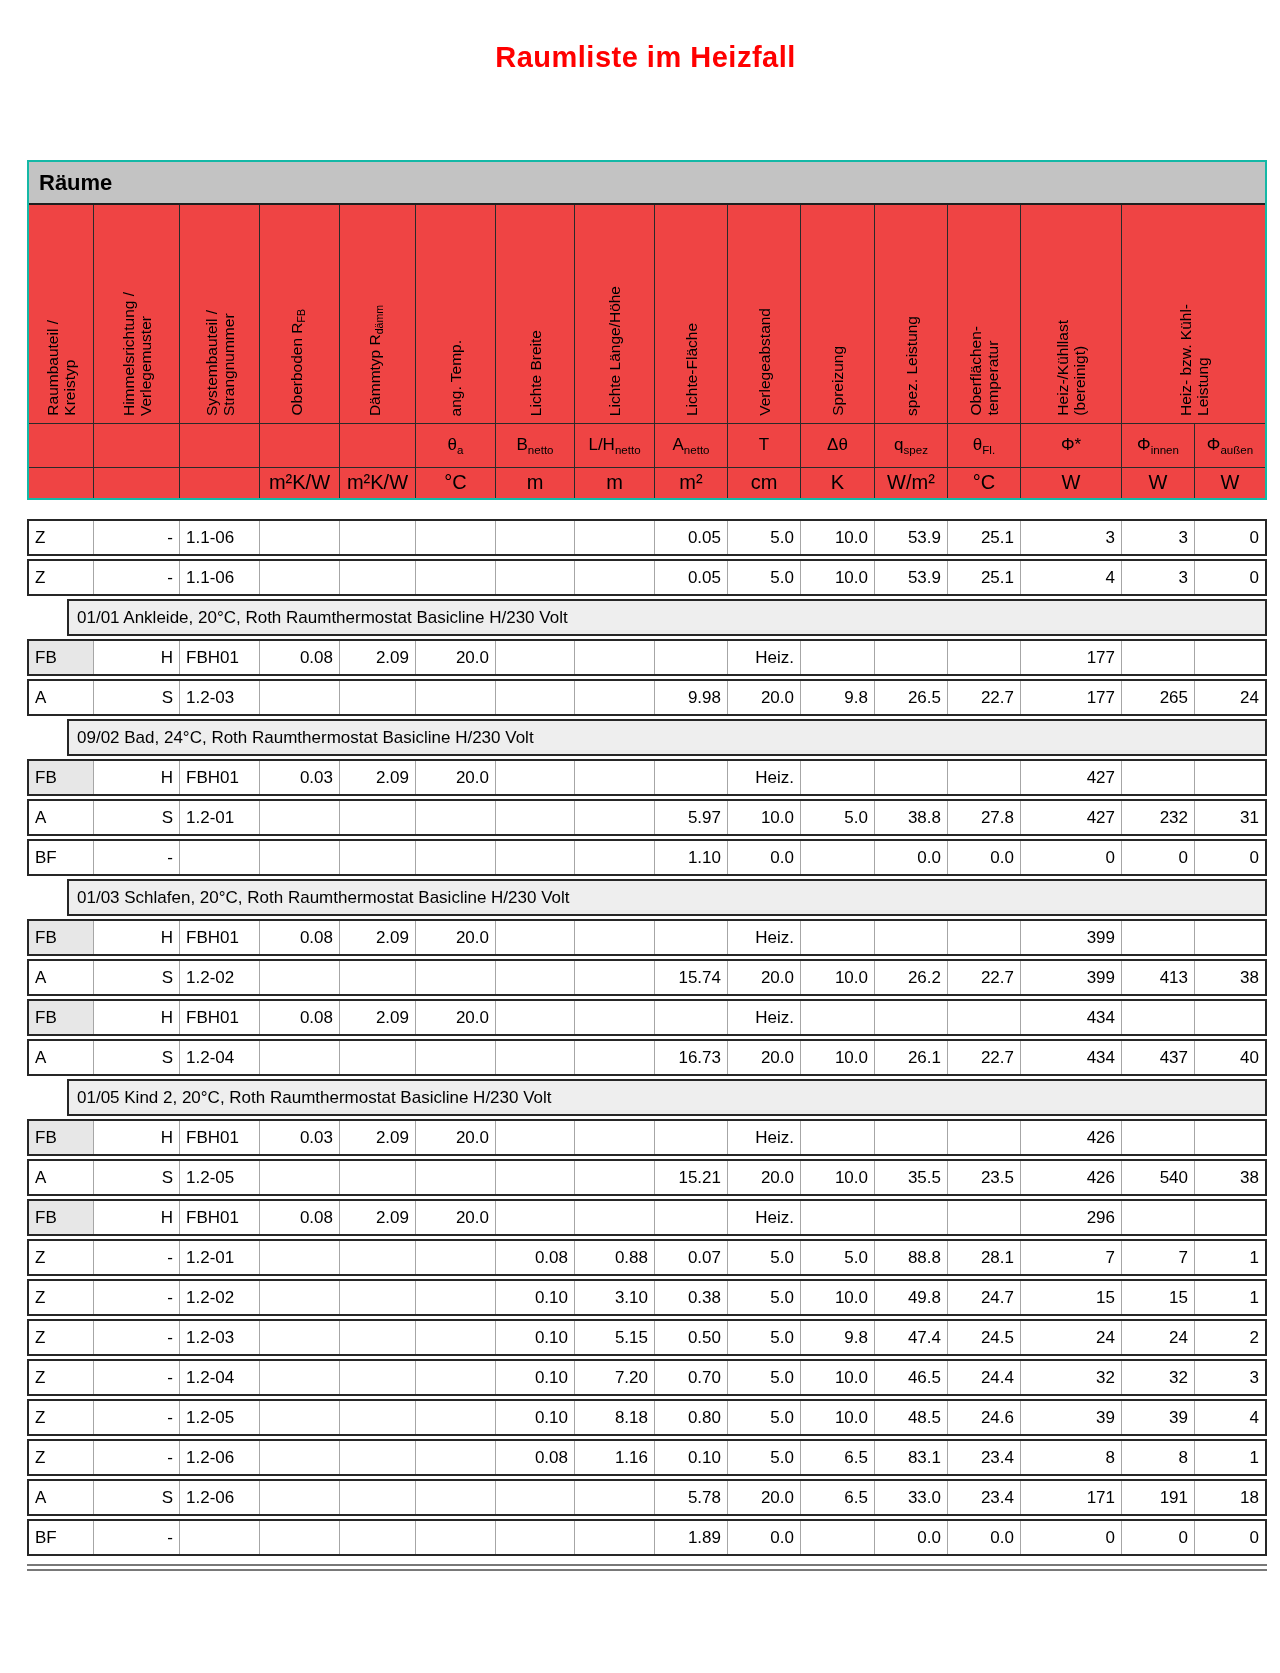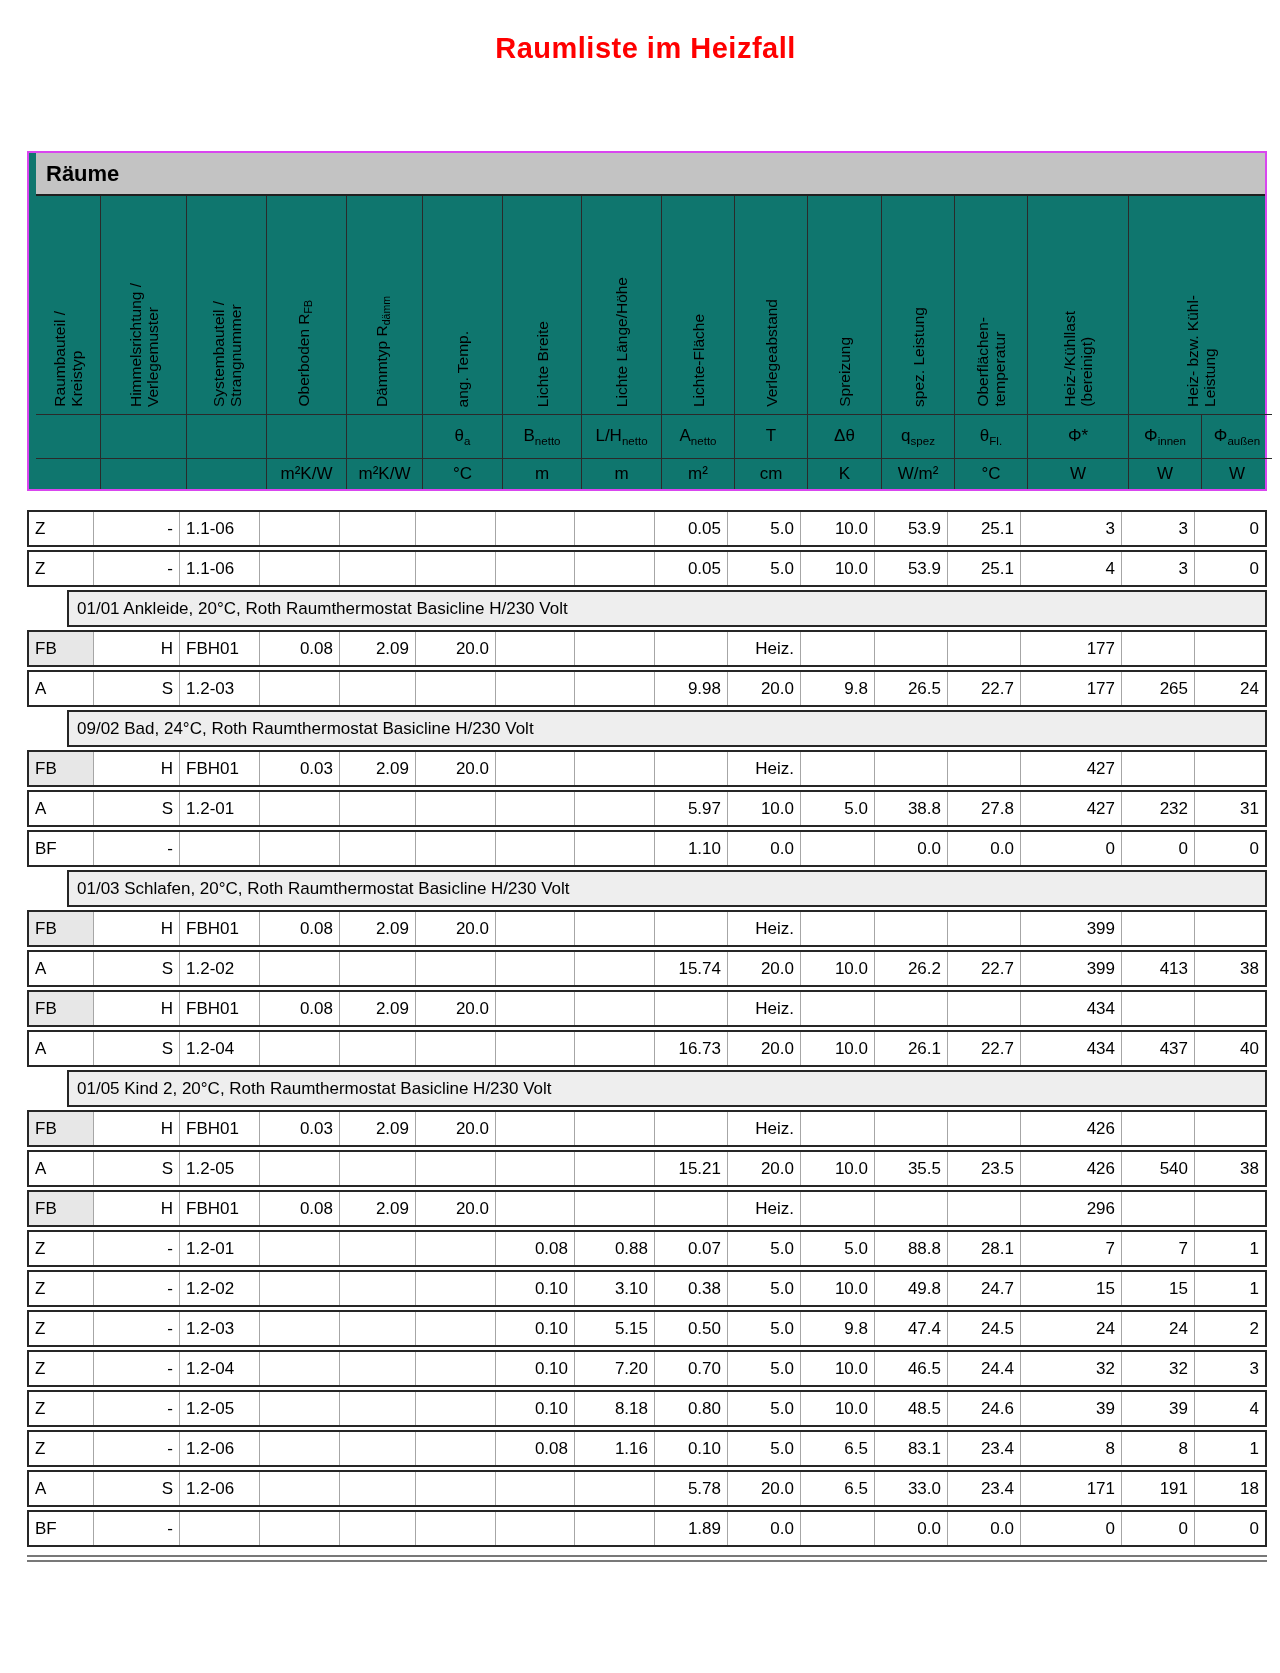--- a/index.html
+++ b/index.html
@@ -1,36 +1,36 @@
 <!DOCTYPE html>
 <html><head>
 <meta charset="utf-8">
 <style>
   html,body { margin:0; padding:0; background:#ffffff; color:#000; }
   body { width:1280px; font-family:"Liberation Sans", sans-serif; }
   .page { padding: 26px 16px 10px 27px; }
 
-  .title { color:#ff0000; font-weight:bold; font-size:29px; text-align:center; margin:6px 0 86px 0; letter-spacing:0.5px; }
+  .title { color:#ff0000; font-weight:bold; font-size:29px; text-align:center; margin:15px 0 86px 0; letter-spacing:0.5px; }
 
   .tablewrap { width:1240px; }
 
   
   .grid { display:grid; grid-template-columns:65px 86px 80px 80px 76px 80px 79px 80px 73px 73px 74px 73px 73px 101px 73px 70px; }
 
-  .header-block { border:2px solid #d946ef; background:#0f766e;padding-left:7px; }
+  .header-block { border:2px solid #14b8a6; background:#ef4444; }
   .raeume { height:41px; line-height:41px; background:#c3c3c3; border-bottom:2px solid #1f1f1f; font-weight:bold; font-size:22px; padding-left:10px; }
 
   .hcell { height:218px; border-right:1.5px solid #2a2a2a; display:flex; align-items:flex-end; justify-content:center; padding-bottom:7px; box-sizing:border-box; }
   .hcell:last-child { border-right:none; }
   .hcell.span2 { grid-column: span 2; }
   .rot { writing-mode:vertical-rl; transform:rotate(180deg); white-space:pre-line; font-size:15.5px; line-height:17px; }
 
   .scell { height:44px; border-top:1.5px solid #2a2a2a; border-right:1.5px solid #2a2a2a; display:flex; align-items:center; justify-content:center; font-size:17px; box-sizing:border-box; }
   .scell:last-child { border-right:none; }
-  .ucell { height:31px; line-height:29px; border-top:1.5px solid #2a2a2a; border-right:1.5px solid #2a2a2a; text-align:center; font-size:17px; box-sizing:border-box; }
+  .ucell { height:31px; line-height:29px; border-top:1.5px solid #2a2a2a; border-right:1.5px solid #2a2a2a; text-align:center; font-size:20px; box-sizing:border-box; }
   .ucell:last-child { border-right:none; }
   sub { font-size:0.68em; }
 
   .tbody { margin-top:19px; }
   .row { border:2px solid #262626; margin-bottom:3px; background:#ffffff; }
   .cell { height:33px; line-height:33px; border-right:1px solid #a6a6a6; font-size:17px; padding:0 6px; box-sizing:border-box; overflow:hidden; white-space:nowrap; }
   .cell:last-child { border-right:none; }
   .cell.left { text-align:left; }
   .cell.right { text-align:right; }
   .cell.shaded { background:#e7e7e7; }

